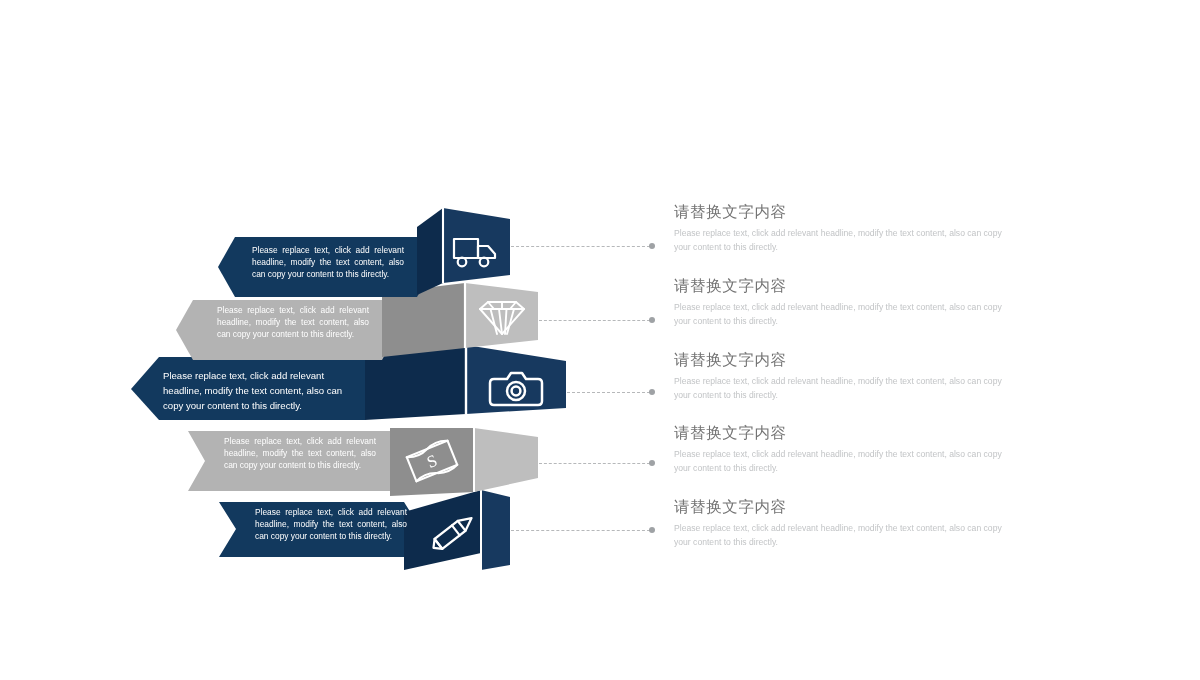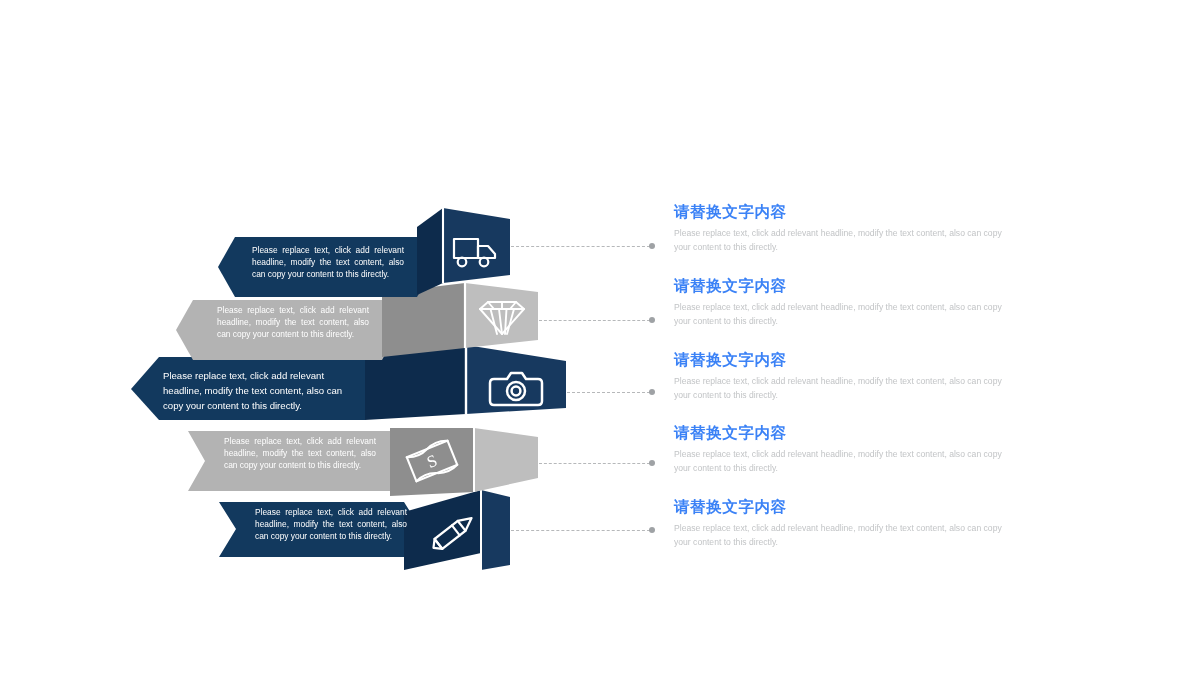--- a/index.html
+++ b/index.html
@@ -40,26 +40,25 @@
   
   .right-list {
     position: absolute;
     left: 674px;
     top: 203px;
     width: 360px;
   }
   .r-item { position: absolute; width: 348px; }
   .r-title {
     font-size: 15.5px;
-    color: #3b82f6;
+    color: #737373;
     letter-spacing: 0.6px;
     line-height: 1.2;
     margin-bottom: 5px;
     white-space: nowrap;
-    font-weight: bold;
   }
   .r-body {
     font-size: 8.6px;
     color: #c2c4c6;
     line-height: 1.62;
     width: 344px;
   }
 
   
   .conn {

